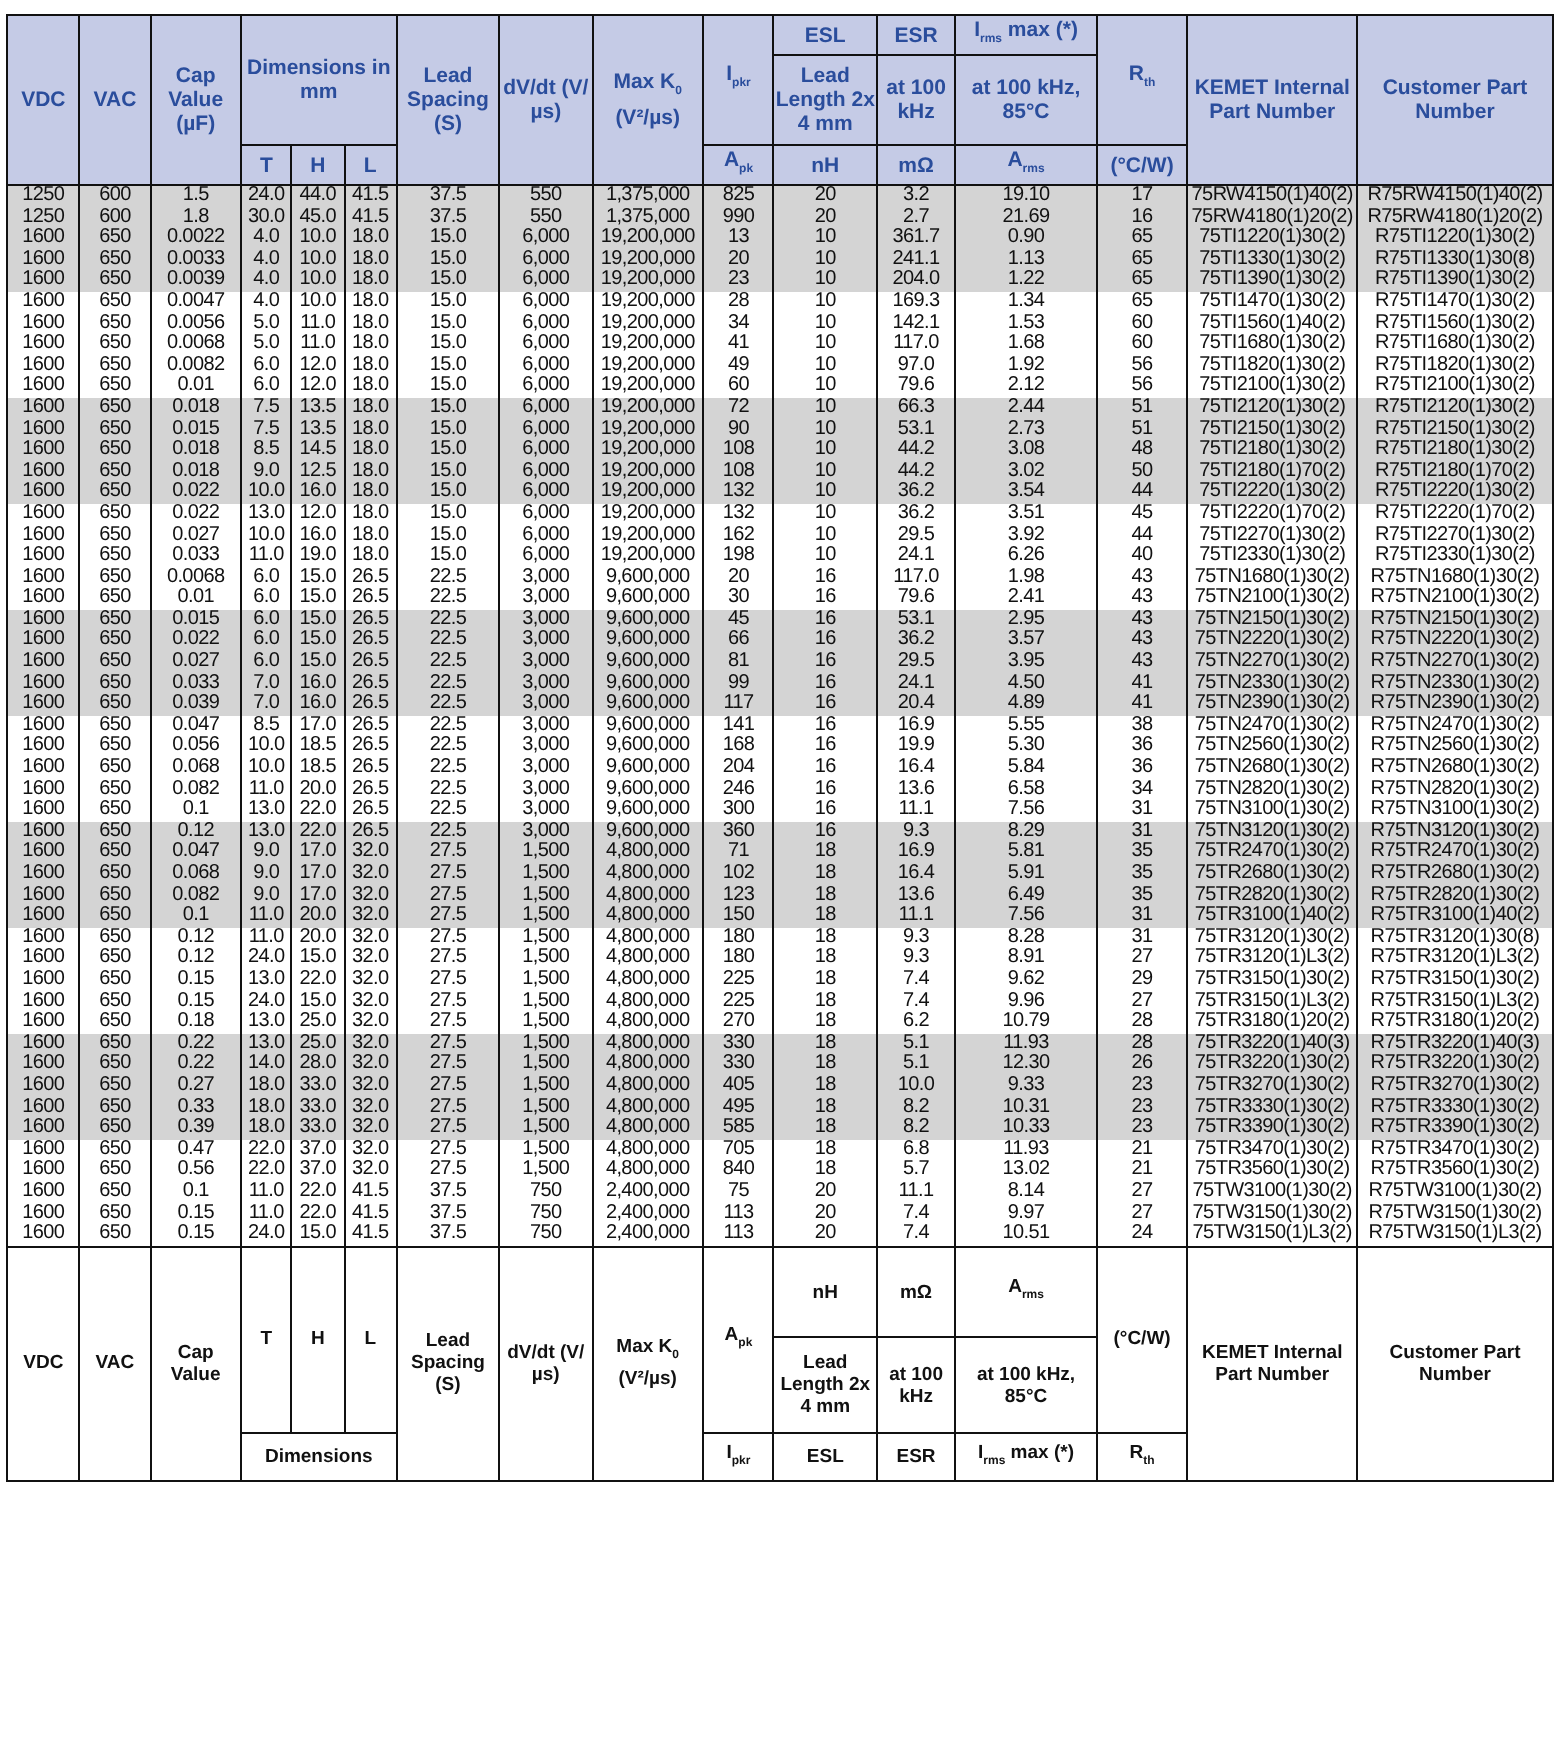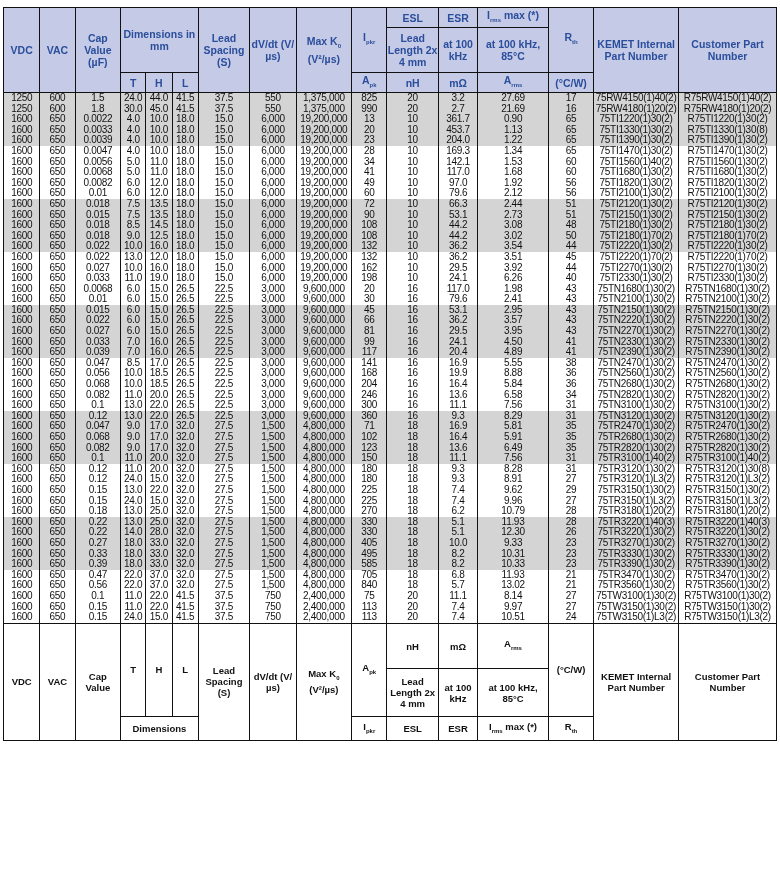--- a/index.html
+++ b/index.html
@@ -78,21 +78,21 @@
         <td>1.5</td>
         <td>24.0</td>
         <td>44.0</td>
         <td>41.5</td>
         <td>37.5</td>
         <td>550</td>
         <td>1,375,000</td>
         <td>825</td>
         <td>20</td>
         <td>3.2</td>
-        <td class="nb">27.69</td>
+        <td class="nb">19.10</td>
         <td class="nb">17</td>
         <td>75RW4150(1)40(2)</td>
         <td>R75RW4150(1)40(2)</td>
       </tr>
       <tr class="g">
         <td>1250</td>
         <td>600</td>
         <td>1.8</td>
         <td>30.0</td>
         <td>45.0</td>
@@ -131,21 +131,21 @@
         <td>650</td>
         <td>0.0033</td>
         <td>4.0</td>
         <td>10.0</td>
         <td>18.0</td>
         <td>15.0</td>
         <td>6,000</td>
         <td>19,200,000</td>
         <td>20</td>
         <td>10</td>
-        <td>453.7</td>
+        <td>241.1</td>
         <td class="nb">1.13</td>
         <td class="nb">65</td>
         <td>75TI1330(1)30(2)</td>
         <td>R75TI1330(1)30(8)</td>
       </tr>
       <tr class="g">
         <td>1600</td>
         <td>650</td>
         <td>0.0039</td>
         <td>4.0</td>
@@ -546,21 +546,21 @@
         <td>0.056</td>
         <td>10.0</td>
         <td>18.5</td>
         <td>26.5</td>
         <td>22.5</td>
         <td>3,000</td>
         <td>9,600,000</td>
         <td>168</td>
         <td>16</td>
         <td>19.9</td>
-        <td class="nb">8.88</td>
+        <td class="nb">5.30</td>
         <td class="nb">36</td>
         <td>75TN2560(1)30(2)</td>
         <td>R75TN2560(1)30(2)</td>
       </tr>
       <tr class="w">
         <td>1600</td>
         <td>650</td>
         <td>0.068</td>
         <td>10.0</td>
         <td>18.5</td>

